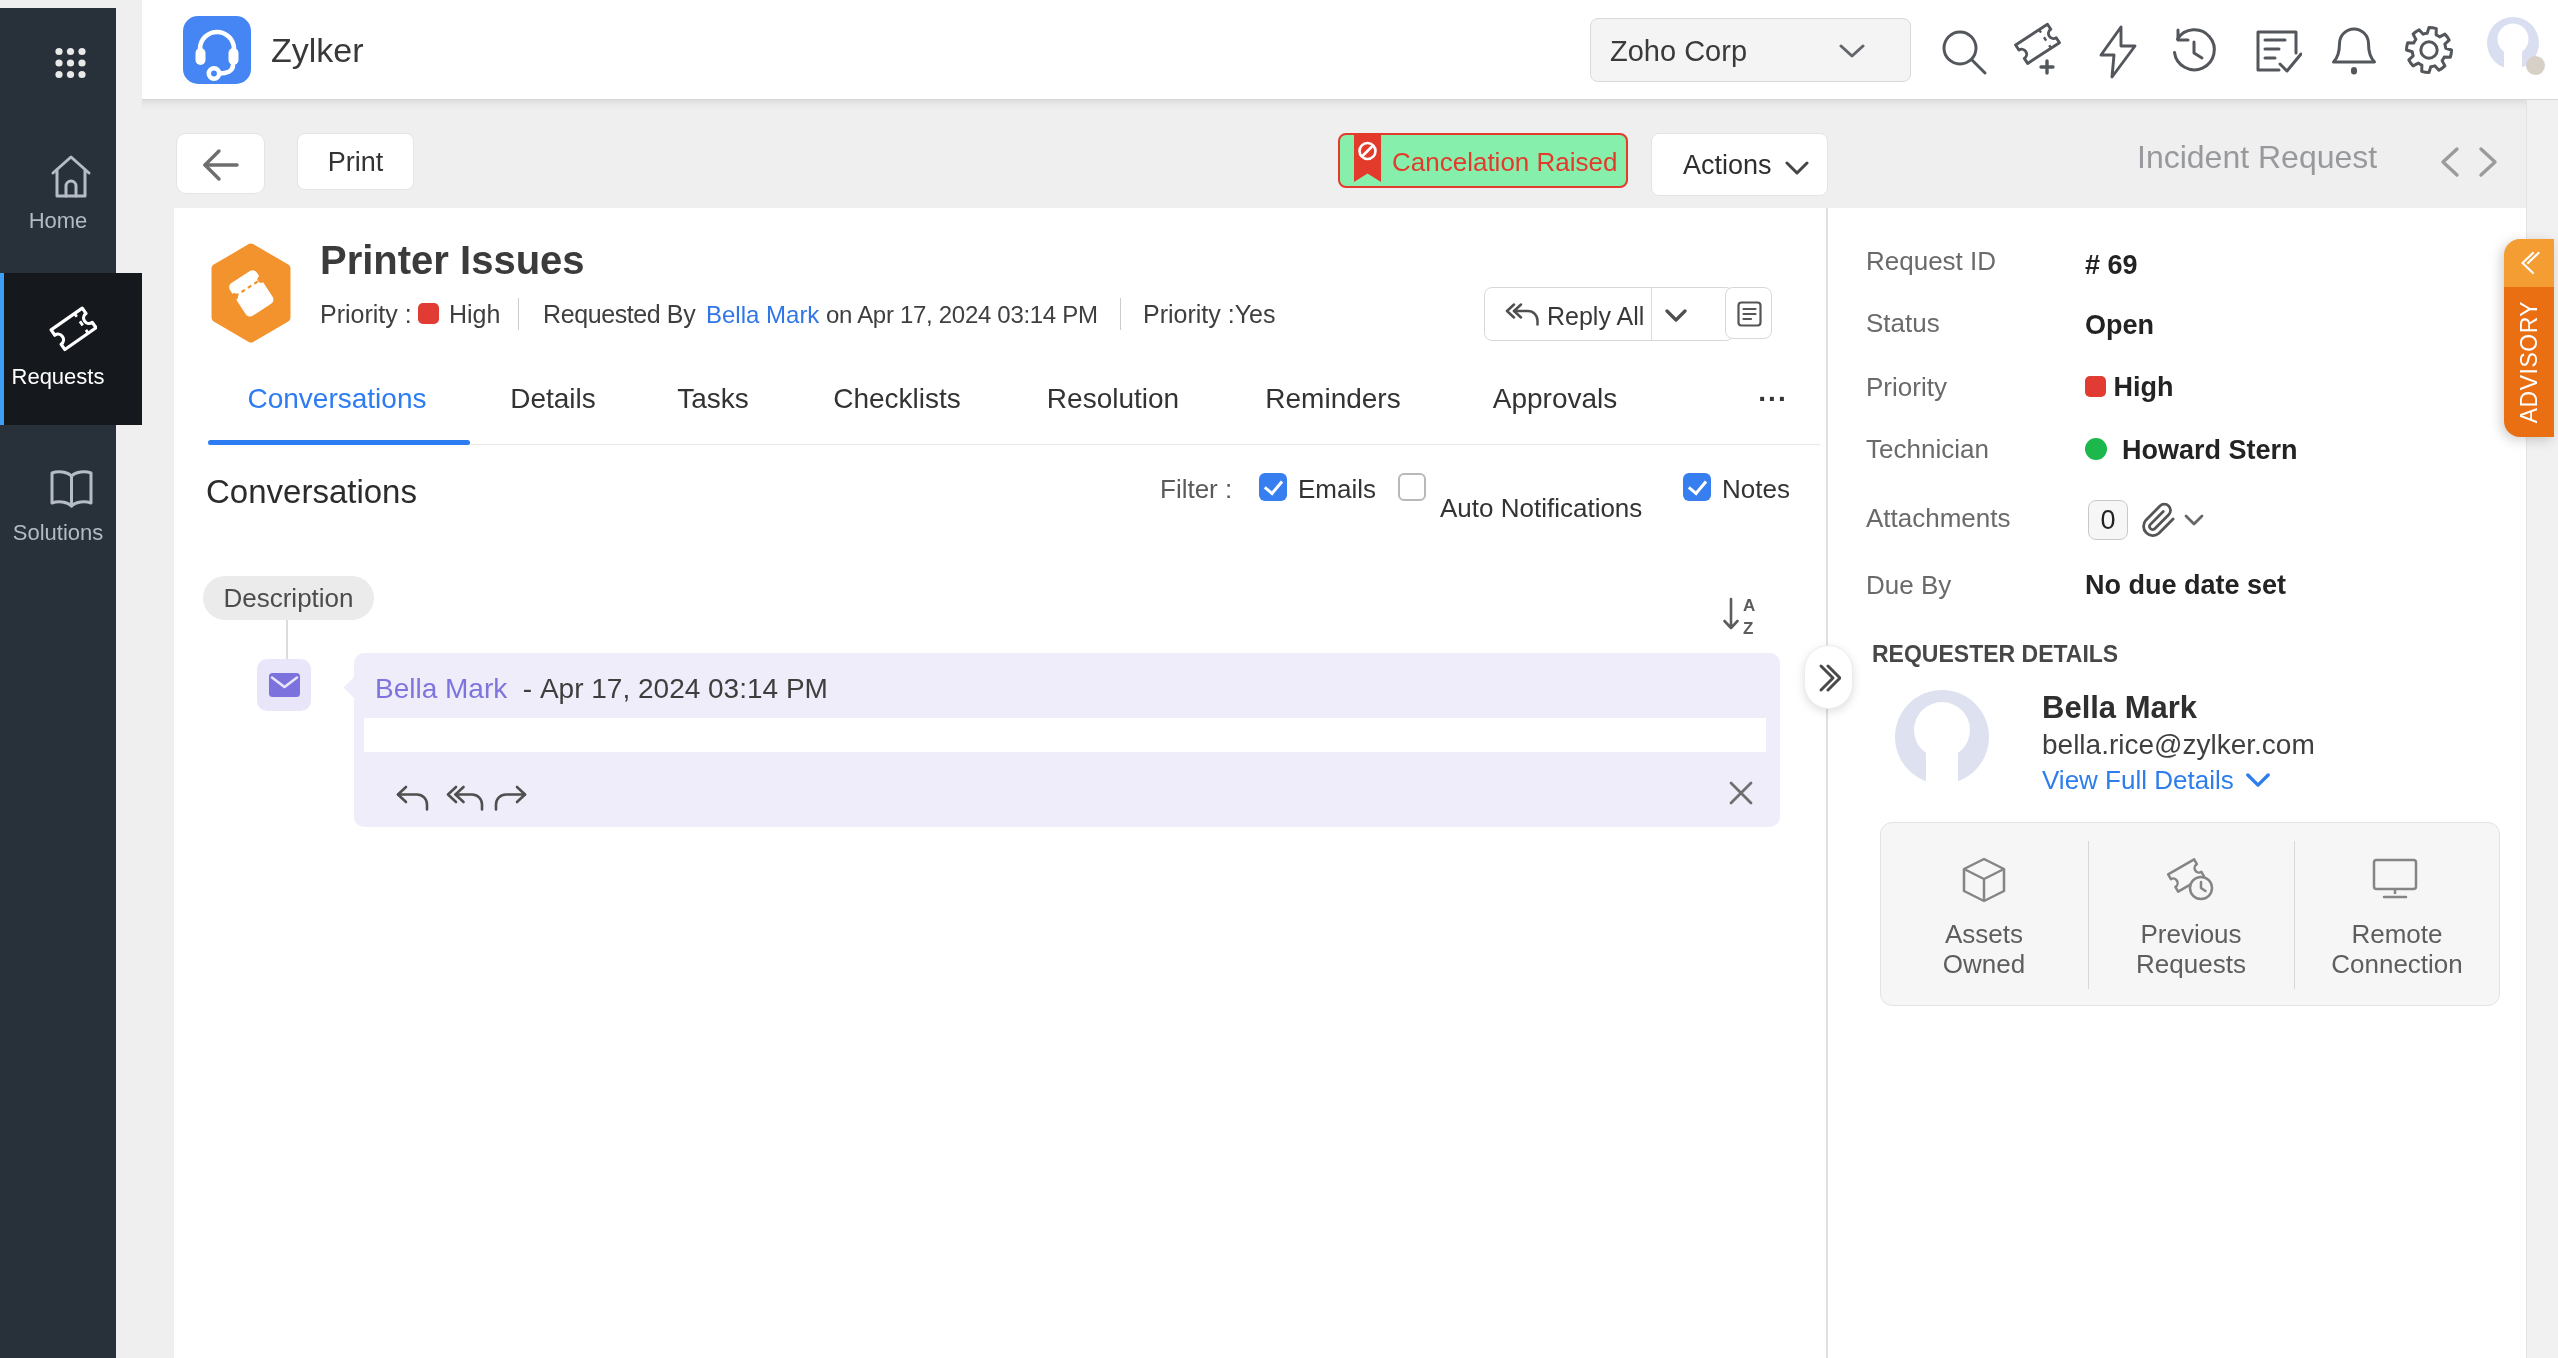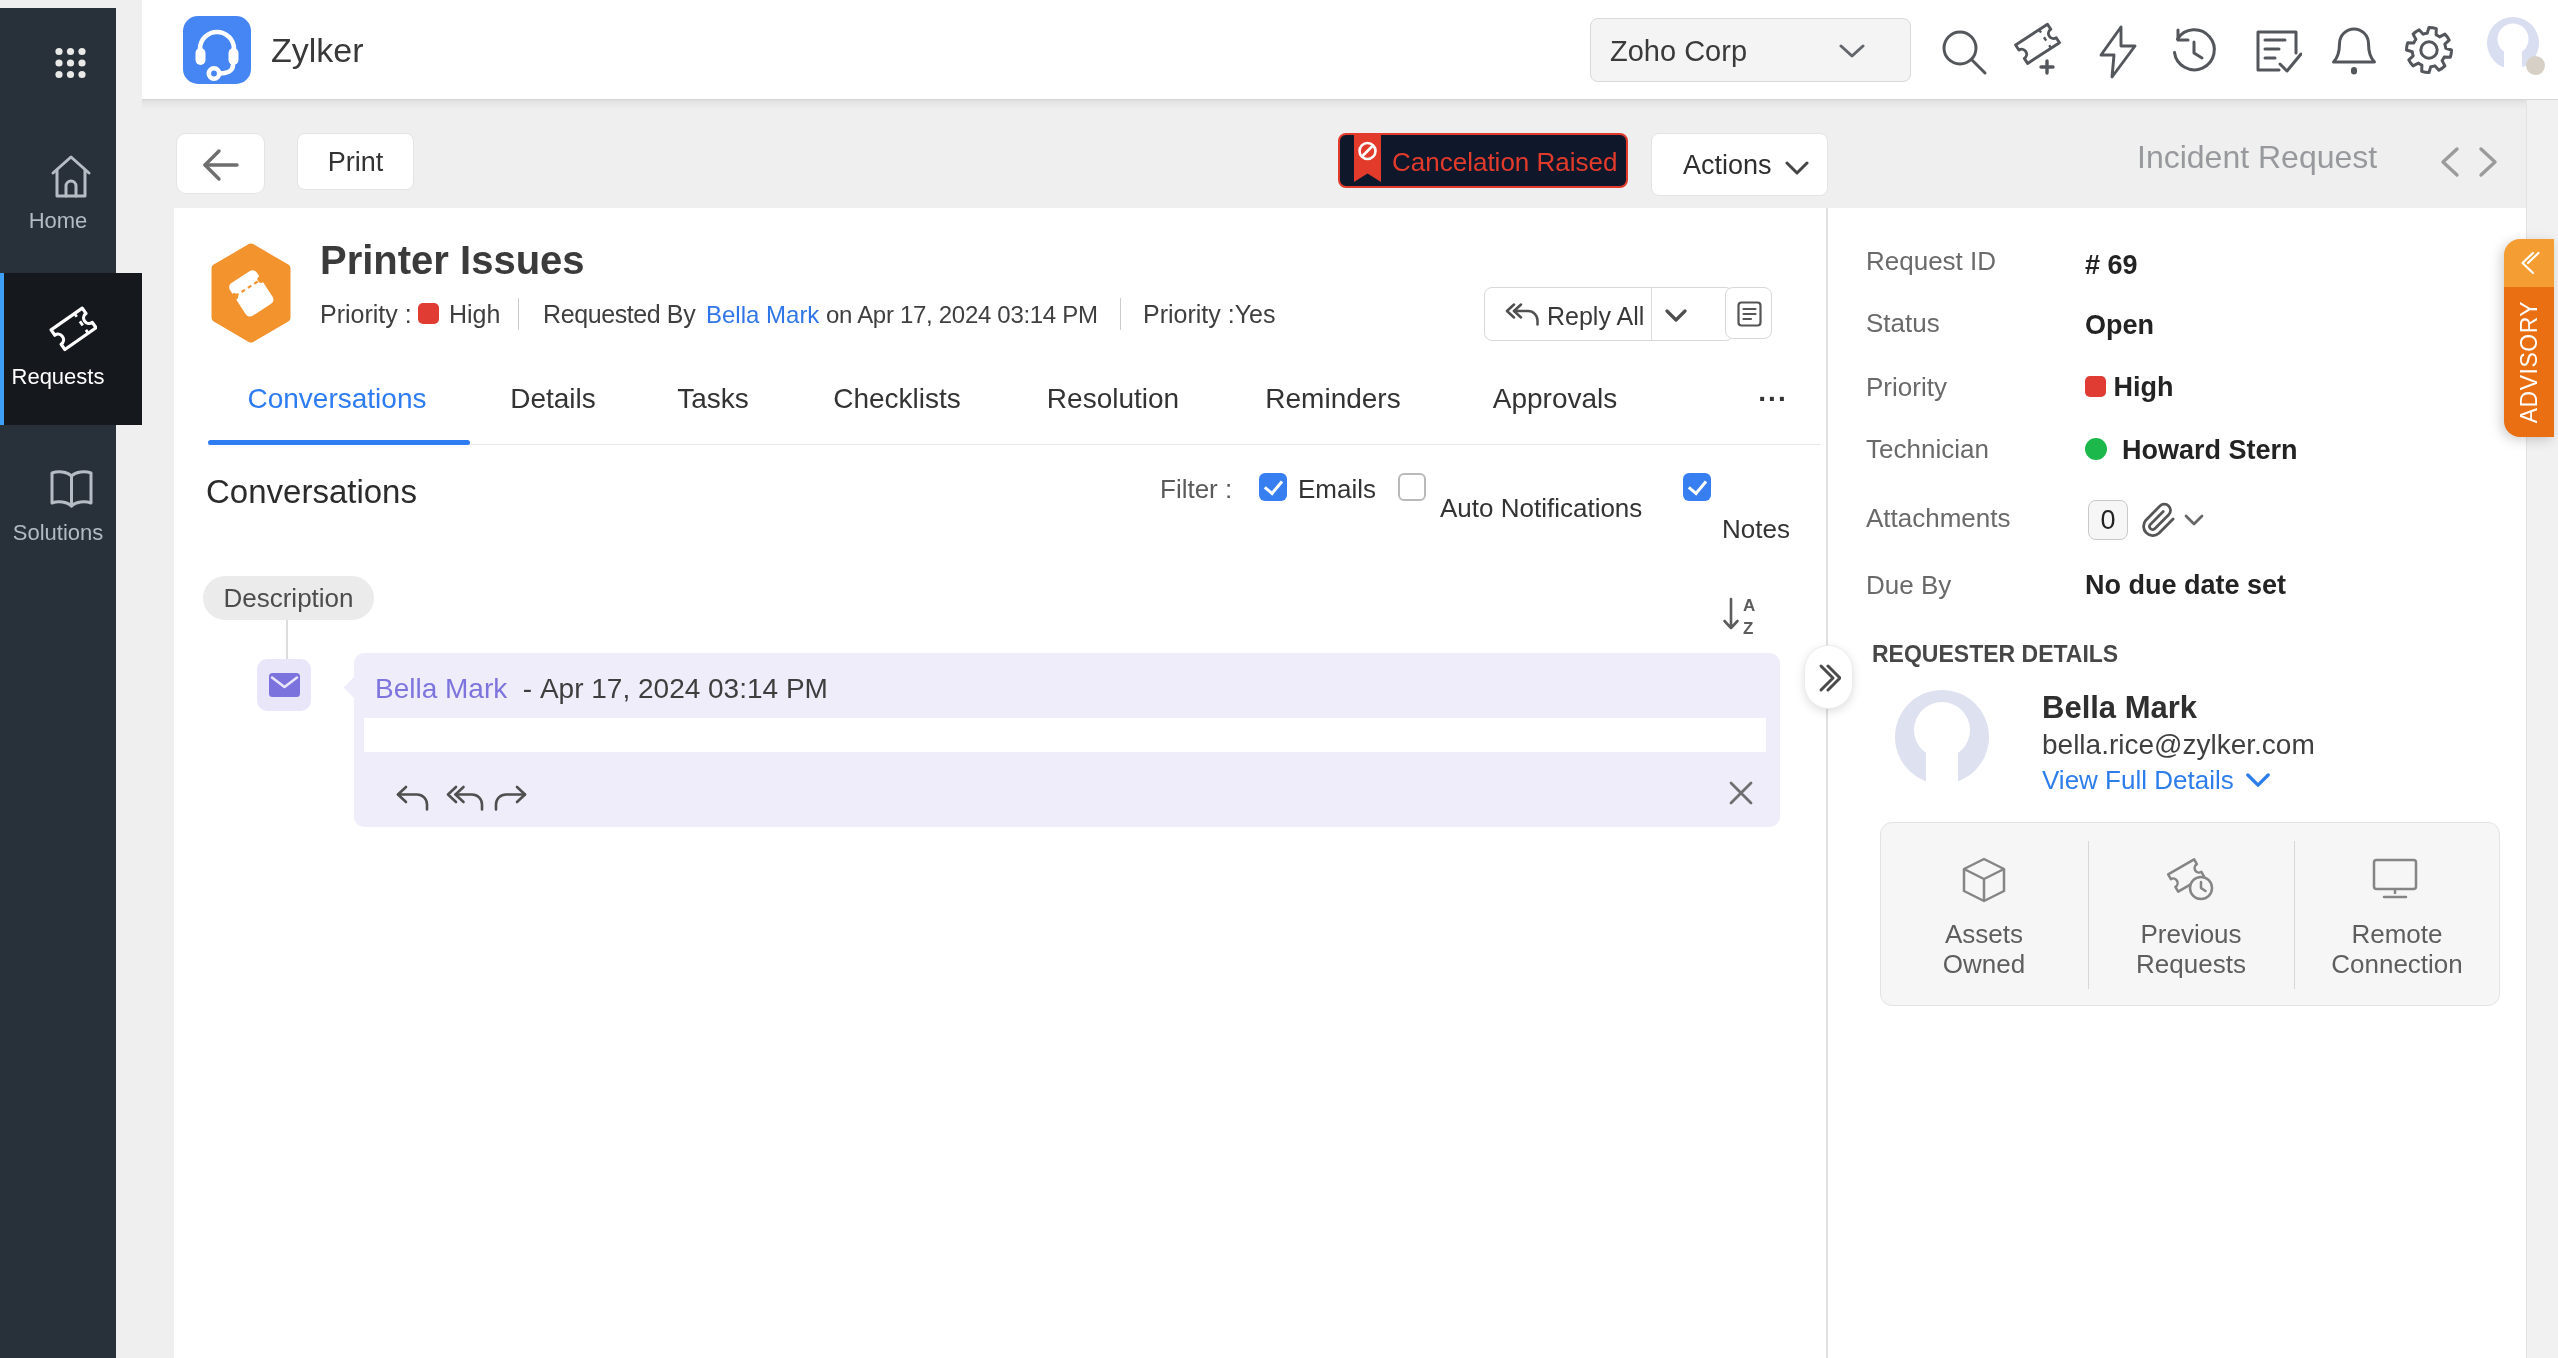--- a/index.html
+++ b/index.html
@@ -18,21 +18,21 @@
   .content { position:absolute; left:142px; top:100px; width:2416px; height:1258px; background:#efeff0; box-shadow: inset 0 10px 10px -8px rgba(0,0,0,0.10); }
   .gutter { position:absolute; left:2526px; top:100px; width:32px; height:1258px; background:#f1f1f2; border-left:1px solid #e3e3e3; }
   .maincard { position:absolute; left:174px; top:208px; width:1652px; height:1150px; background:#fff; }
   .rightpanel { position:absolute; left:1828px; top:208px; width:698px; height:1150px; background:#fff; }
   .vdivider { position:absolute; left:1826px; top:208px; width:2px; height:1150px; background:#e0e0e0; }
   
   .btn { position:absolute; background:#fff; border:1px solid #e4e4e4; border-radius:8px; }
   .backbtn { left:176px; top:133px; width:89px; height:61px; border-radius:10px; }
   .printbtn { left:297px; top:133px; width:117px; height:57px; }
   .printbtn span { position:absolute; width:100%; text-align:center; top:13px; font-size:27px; color:#333; }
-  .cancelbtn { position:absolute; left:1338px; top:133px; width:290px; height:55px; background:#0f172a; border:2px solid #e23b2c; border-radius:8px; }
+  .cancelbtn { position:absolute; left:1338px; top:133px; width:290px; height:55px; background:#86efac; border:2px solid #e23b2c; border-radius:8px; }
   .cancelbtn .txt { position:absolute; left:52px; top:12px; font-size:26px; color:#e23b2c; white-space:nowrap; }
   svg { display:block; }
   .icon { position:absolute; }
   .actionsbtn { left:1651px; top:133px; width:177px; height:63px; }
   .actionsbtn span { position:absolute; left:31px; top:16px; font-size:27px; color:#2e2e2e; }
   .pagetitle { position:absolute; left:2137px; top:139px; font-size:32px; color:#97999c; }
   
   .reqtitle { position:absolute; left:320px; top:238px; font-size:40px; font-weight:600; color:#3b3b3b; }
   .metarow { position:absolute; top:300px; height:30px; font-size:25px; color:#3f3f3f; white-space:nowrap; }
   .sepline { width:1px; height:32px; background:#ccc; top:298px; }
@@ -254,21 +254,21 @@
 <div class="tabline"></div>
 <div class="tabunderline"></div>
 
 <div class="convh">Conversations</div>
 <div class="filterrow" style="color:#5a5a5a;">Filter&nbsp;:</div>
 <div class="cb on" style="left:1259px; top:473px;"></div>
 <div class="filterrow" style="left:1298px;">Emails</div>
 <div class="cb off" style="left:1398px; top:473px;"></div>
 <div class="filterrow" style="left:1440px;margin-top:19px;">Auto Notifications</div>
 <div class="cb on" style="left:1683px; top:473px;"></div>
-<div class="filterrow" style="left:1722px;margin-top:40px;">Notes</div>
+<div class="filterrow" style="left:1722px;">Notes</div>
 <div class="descpill">Description</div>
 <div class="connector"></div>
 <svg class="icon" style="left:1722px; top:596px;" width="42" height="40" viewBox="0 0 42 40" fill="none">
   <path d="M9 3 v29 M9 32 l-6.5 -7 M9 32 l6.5 -7" stroke="#5c5c5c" stroke-width="2.6" stroke-linecap="round" stroke-linejoin="round"></path>
   <text x="21" y="15" font-family="Liberation Sans" font-size="17" font-weight="700" fill="#5c5c5c">A</text>
   <text x="21" y="38" font-family="Liberation Sans" font-size="17" font-weight="700" fill="#5c5c5c">Z</text>
 </svg>
 <div class="mailtile">
   <svg class="icon" style="left:12px; top:14px;" width="31" height="24" viewBox="0 0 31 24">
       <rect x="0" y="0" width="31" height="24" rx="3.5" fill="#7c72de"></rect>

